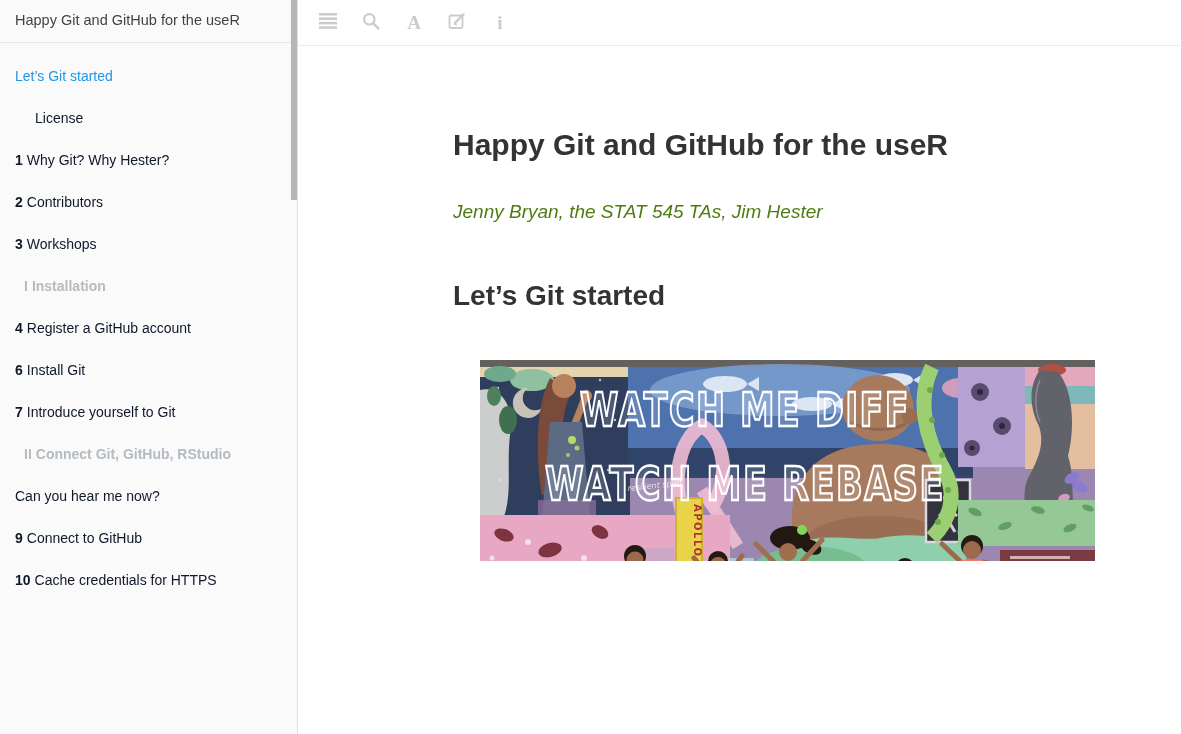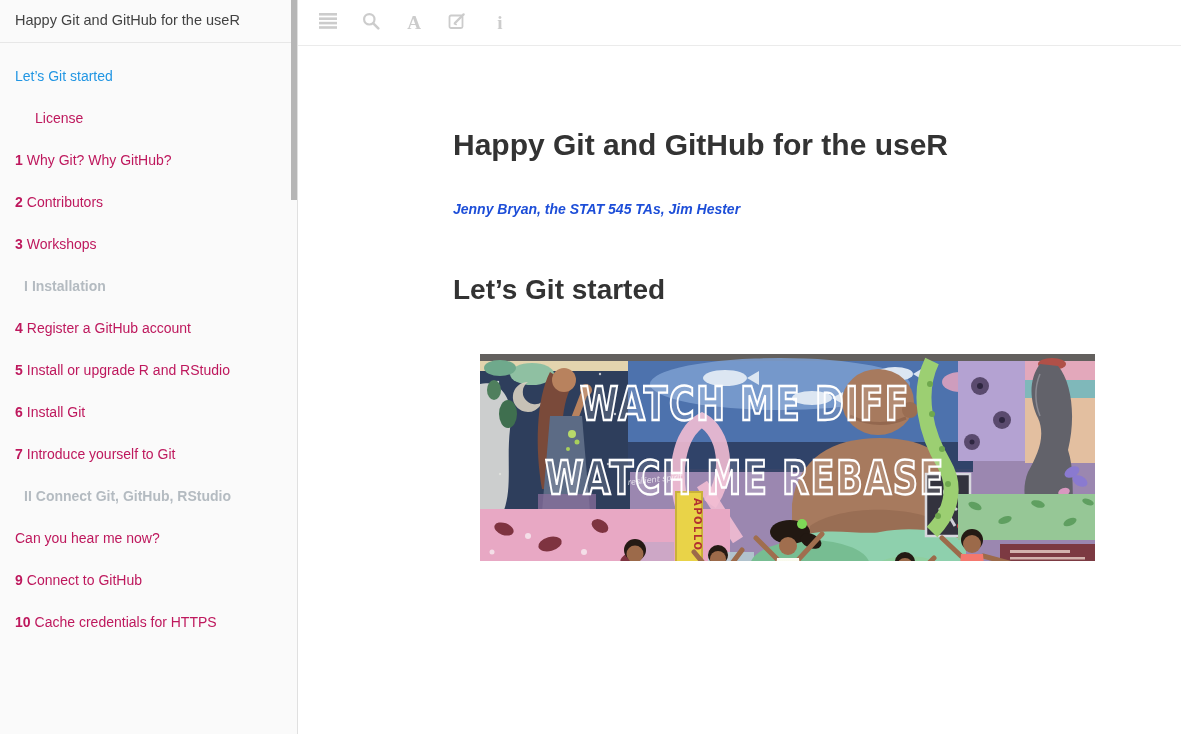--- a/index.html
+++ b/index.html
@@ -7,21 +7,21 @@
               font-family:"Liberation Sans","DejaVu Sans",sans-serif; }
   .app { display:flex; width:1181px; height:561px; }
 
   
   .sidebar { position:relative; width:298px; height:734px; background:#fafafa;
              border-right:1px solid #e0e0e0; flex:0 0 298px; overflow:hidden; }
   .book-title { padding:12px 15px 13px 15px; font-size:14.5px; line-height:17px;
                 color:#424242; border-bottom:1px solid #e7e7e7; white-space:nowrap;
                 cursor:pointer; }
   ul.toc { list-style:none; margin-top:12px; }
-  ul.toc li { padding:12px 15px; font-size:14px; line-height:18px; color:#be185d;
+  ul.toc li { padding:12px 15px; font-size:14px; line-height:18px; color:#0f172a;
               white-space:nowrap; cursor:pointer; }
   ul.toc li.indent { padding-left:35px; }
   ul.toc li.active { color:#2296e3; }
   ul.toc li.part { color:#b4bbc1; font-weight:700; cursor:default;padding-left:24px; }
   .toc-num { font-weight:700; margin-right:4px; }
   .toc-num:empty { display:none; }
   .sb-thumb { position:absolute; top:0; right:0; width:6px; height:200px;
               background:#b6b6b6; }
 
   
@@ -29,43 +29,42 @@
   .toolbar { height:46px; border-bottom:1px solid #ebebeb; display:flex;
              align-items:center; padding-left:15px; flex:0 0 46px; }
   .tb-btn { width:30px; height:45px; margin-right:13px; display:flex;
             align-items:center; justify-content:center; color:#ccc; cursor:pointer; }
   .tb-glyph { font-family:"Liberation Serif","DejaVu Serif",serif; font-weight:700;
               font-size:19px; color:#ccc; line-height:1; }
   .page { flex:1; overflow:hidden; }
   .page-inner { padding:81px 0 0 155px; width:823px; }
   h1.book-header { font-size:30px; line-height:35px; font-weight:700; color:#333;
                    width:668px; }
-  p.author { margin-top:39px; font-size:14px; font-style:italic; color:#1d4ed8;
-             width:668px;font-weight:bold; }
+  p.author { margin-top:39px; font-size:19px; font-style:italic; color:#4d7c0f;
+             width:668px; }
   h1.section-heading { margin-top:56px; font-size:28px; line-height:33px;
                        font-weight:700; color:#333; width:668px; }
   figure.intro-figure { margin-top:48px; width:668px; }
   figure.intro-figure svg { display:block; margin:0 auto; }
 </style>
 </head>
 <body>
 
 <div class="app">
 
   <nav class="sidebar">
     <div class="book-title">Happy Git and GitHub for the useR</div>
     <ul class="toc">
       <li class="active"><span class="toc-label">Let’s Git started</span></li>
       <li class="indent"><span class="toc-label">License</span></li>
-      <li><span class="toc-num">1</span><span class="toc-label">Why Git? Why GitHub?</span></li>
+      <li><span class="toc-num">1</span><span class="toc-label">Why Git? Why Hester?</span></li>
       <li><span class="toc-num">2</span><span class="toc-label">Contributors</span></li>
       <li><span class="toc-num">3</span><span class="toc-label">Workshops</span></li>
       <li class="part"><span class="toc-num">I</span><span class="toc-label">Installation</span></li>
       <li><span class="toc-num">4</span><span class="toc-label">Register a GitHub account</span></li>
-      <li><span class="toc-num">5</span><span class="toc-label">Install or upgrade R and RStudio</span></li>
       <li><span class="toc-num">6</span><span class="toc-label">Install Git</span></li>
       <li><span class="toc-num">7</span><span class="toc-label">Introduce yourself to Git</span></li>
       <li class="part"><span class="toc-num">II</span><span class="toc-label">Connect Git, GitHub, RStudio</span></li>
       <li><span class="toc-label">Can you hear me now?</span></li>
       <li><span class="toc-num">9</span><span class="toc-label">Connect to GitHub</span></li>
       <li><span class="toc-num">10</span><span class="toc-label">Cache credentials for HTTPS</span></li>
     </ul>
     <div class="sb-thumb"></div>
   </nav>
 

